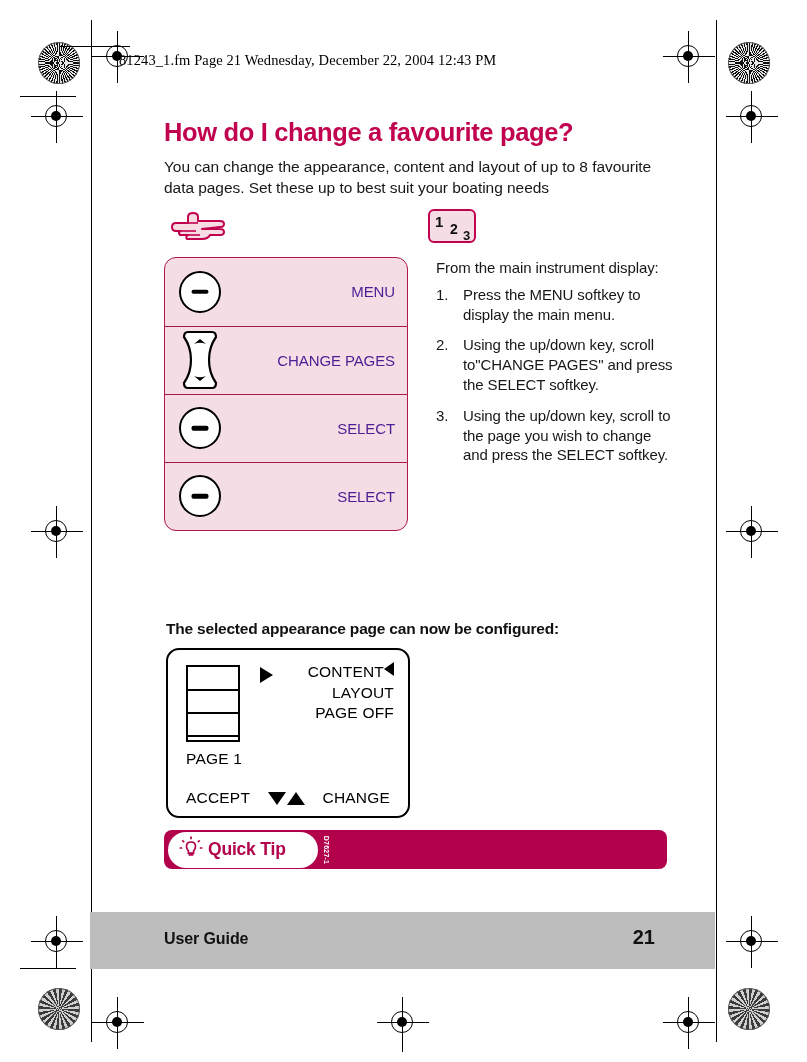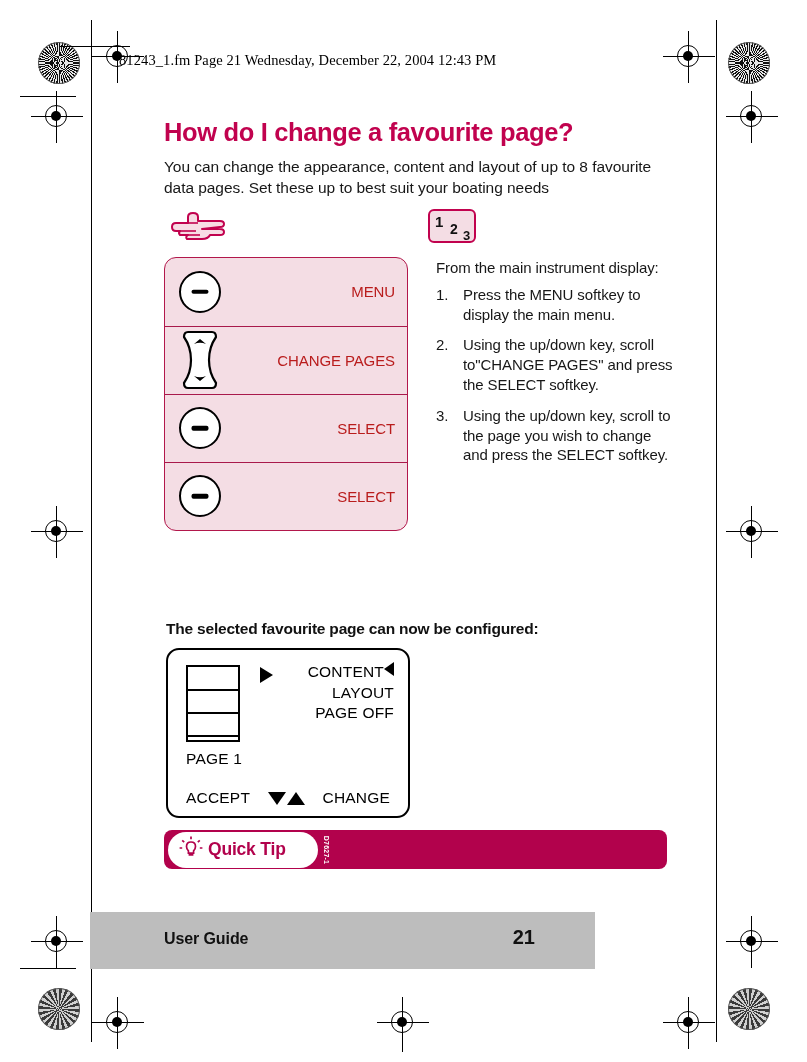--- a/index.html
+++ b/index.html
@@ -165,21 +165,21 @@
     display: flex;
     align-items: center;
     height: 68px;
     padding: 0 12px 0 14px;
     box-sizing: border-box;
   }
   .krow + .krow { border-top: 1.4px solid #A8194B; }
   .krow .klabel {
     margin-left: auto;
     font-size: 15px;
-    color: #b91c1c;
+    color: #4c1d95;
     letter-spacing: -0.1px;
     text-align: right;
   }
   .krow .klabel.small { font-size: 14.5px; }
 
   
   .btn-round {
     width: 38px;
     height: 38px;
     border: 2px solid #000;
@@ -412,21 +412,21 @@
     font-size: 7px;
     font-weight: bold;
     letter-spacing: 0.2px;
   }
 
   
   .footer {
     position: absolute;
     left: 90px;
     top: 912px;
-    width: 505px;
+    width: 625px;
     height: 57px;
     background: #BDBDBD;
   }
   .footer .ftext {
     position: absolute;
     left: 74px;
     top: 18px;
     font-size: 16px;
     font-weight: bold;
     color: #111;
@@ -594,21 +594,21 @@
         </li>
         <li>
           <span class="num">3.</span>
           <span>Using the up/down key, scroll to the page you wish to change and press the SELECT softkey.</span>
         </li>
       </ol>
     </div>
 
   </div>
 
-  <div class="configured" style="top:502px;">The selected favourite page can now be configured:</div>
+  <div class="configured" style="top:502px;">The selected appearance page can now be configured:</div>
 
   <div class="display" style="left:2px; top:530px;">
     <div class="disp-preview">
       <i></i>
         <i></i>
         <i></i>
     </div>
     <div class="cursor-right"></div>
     <div class="disp-pagelabel">PAGE 1</div>
     <div class="disp-menu">

